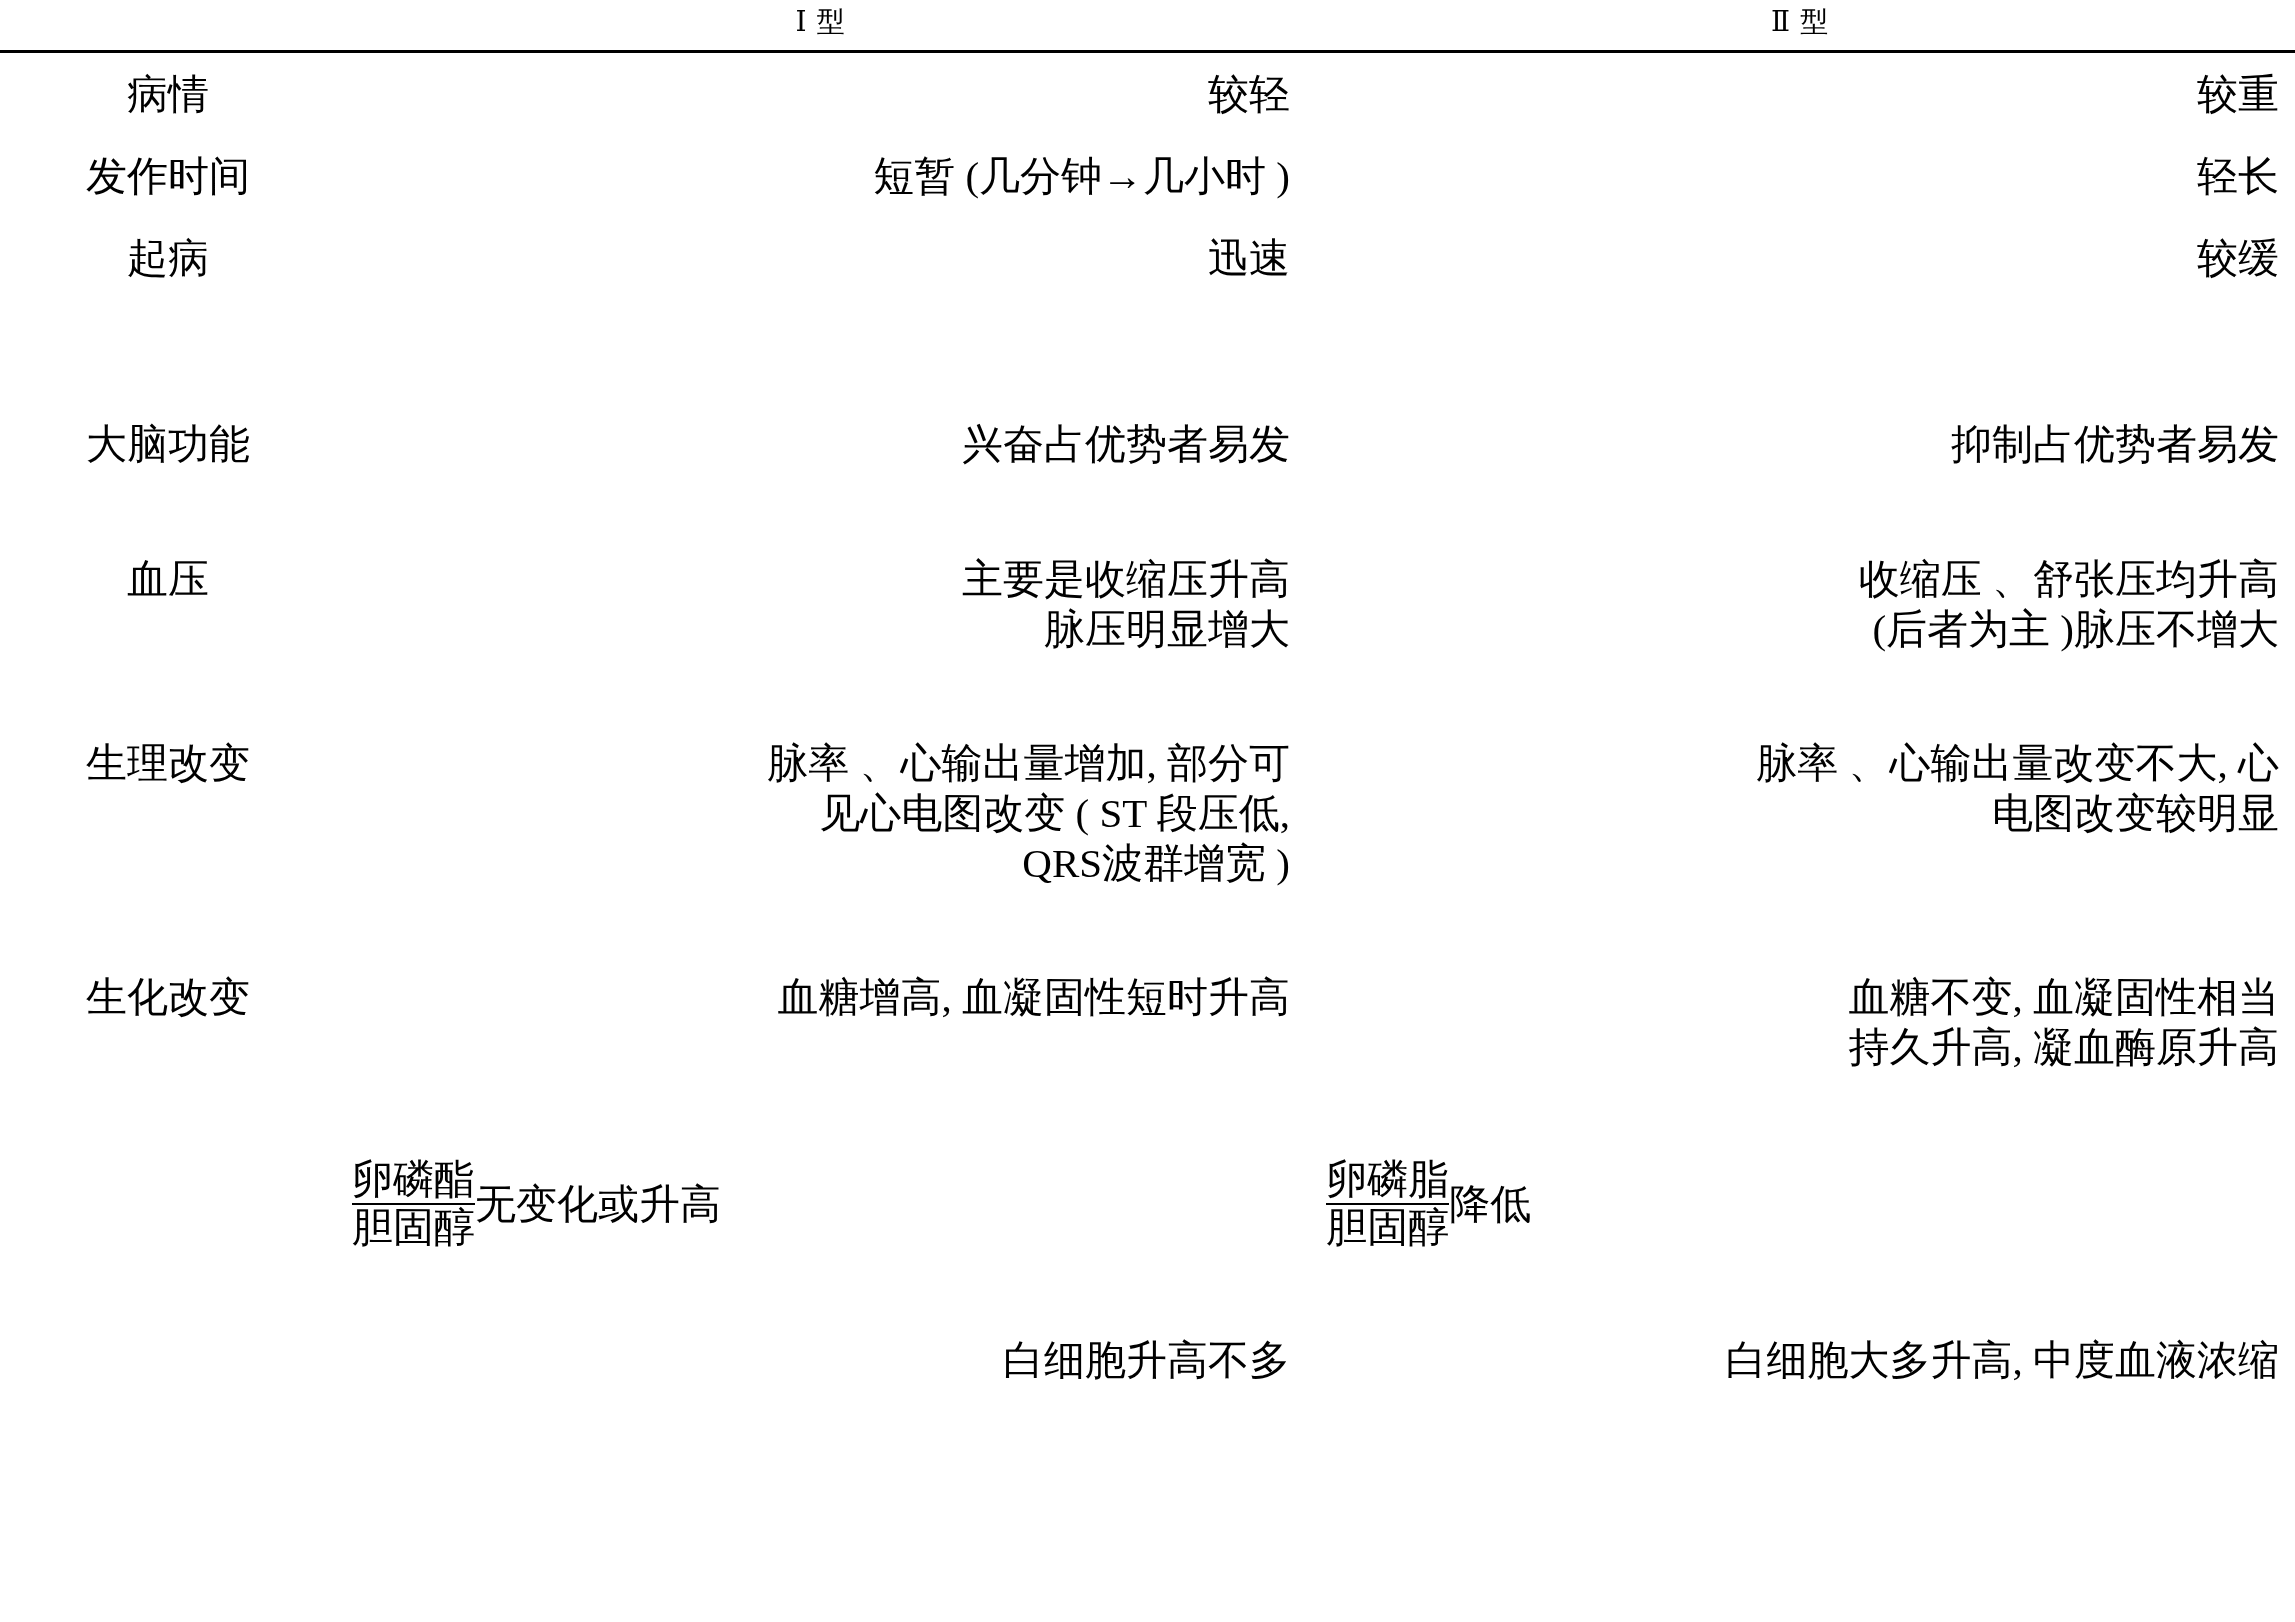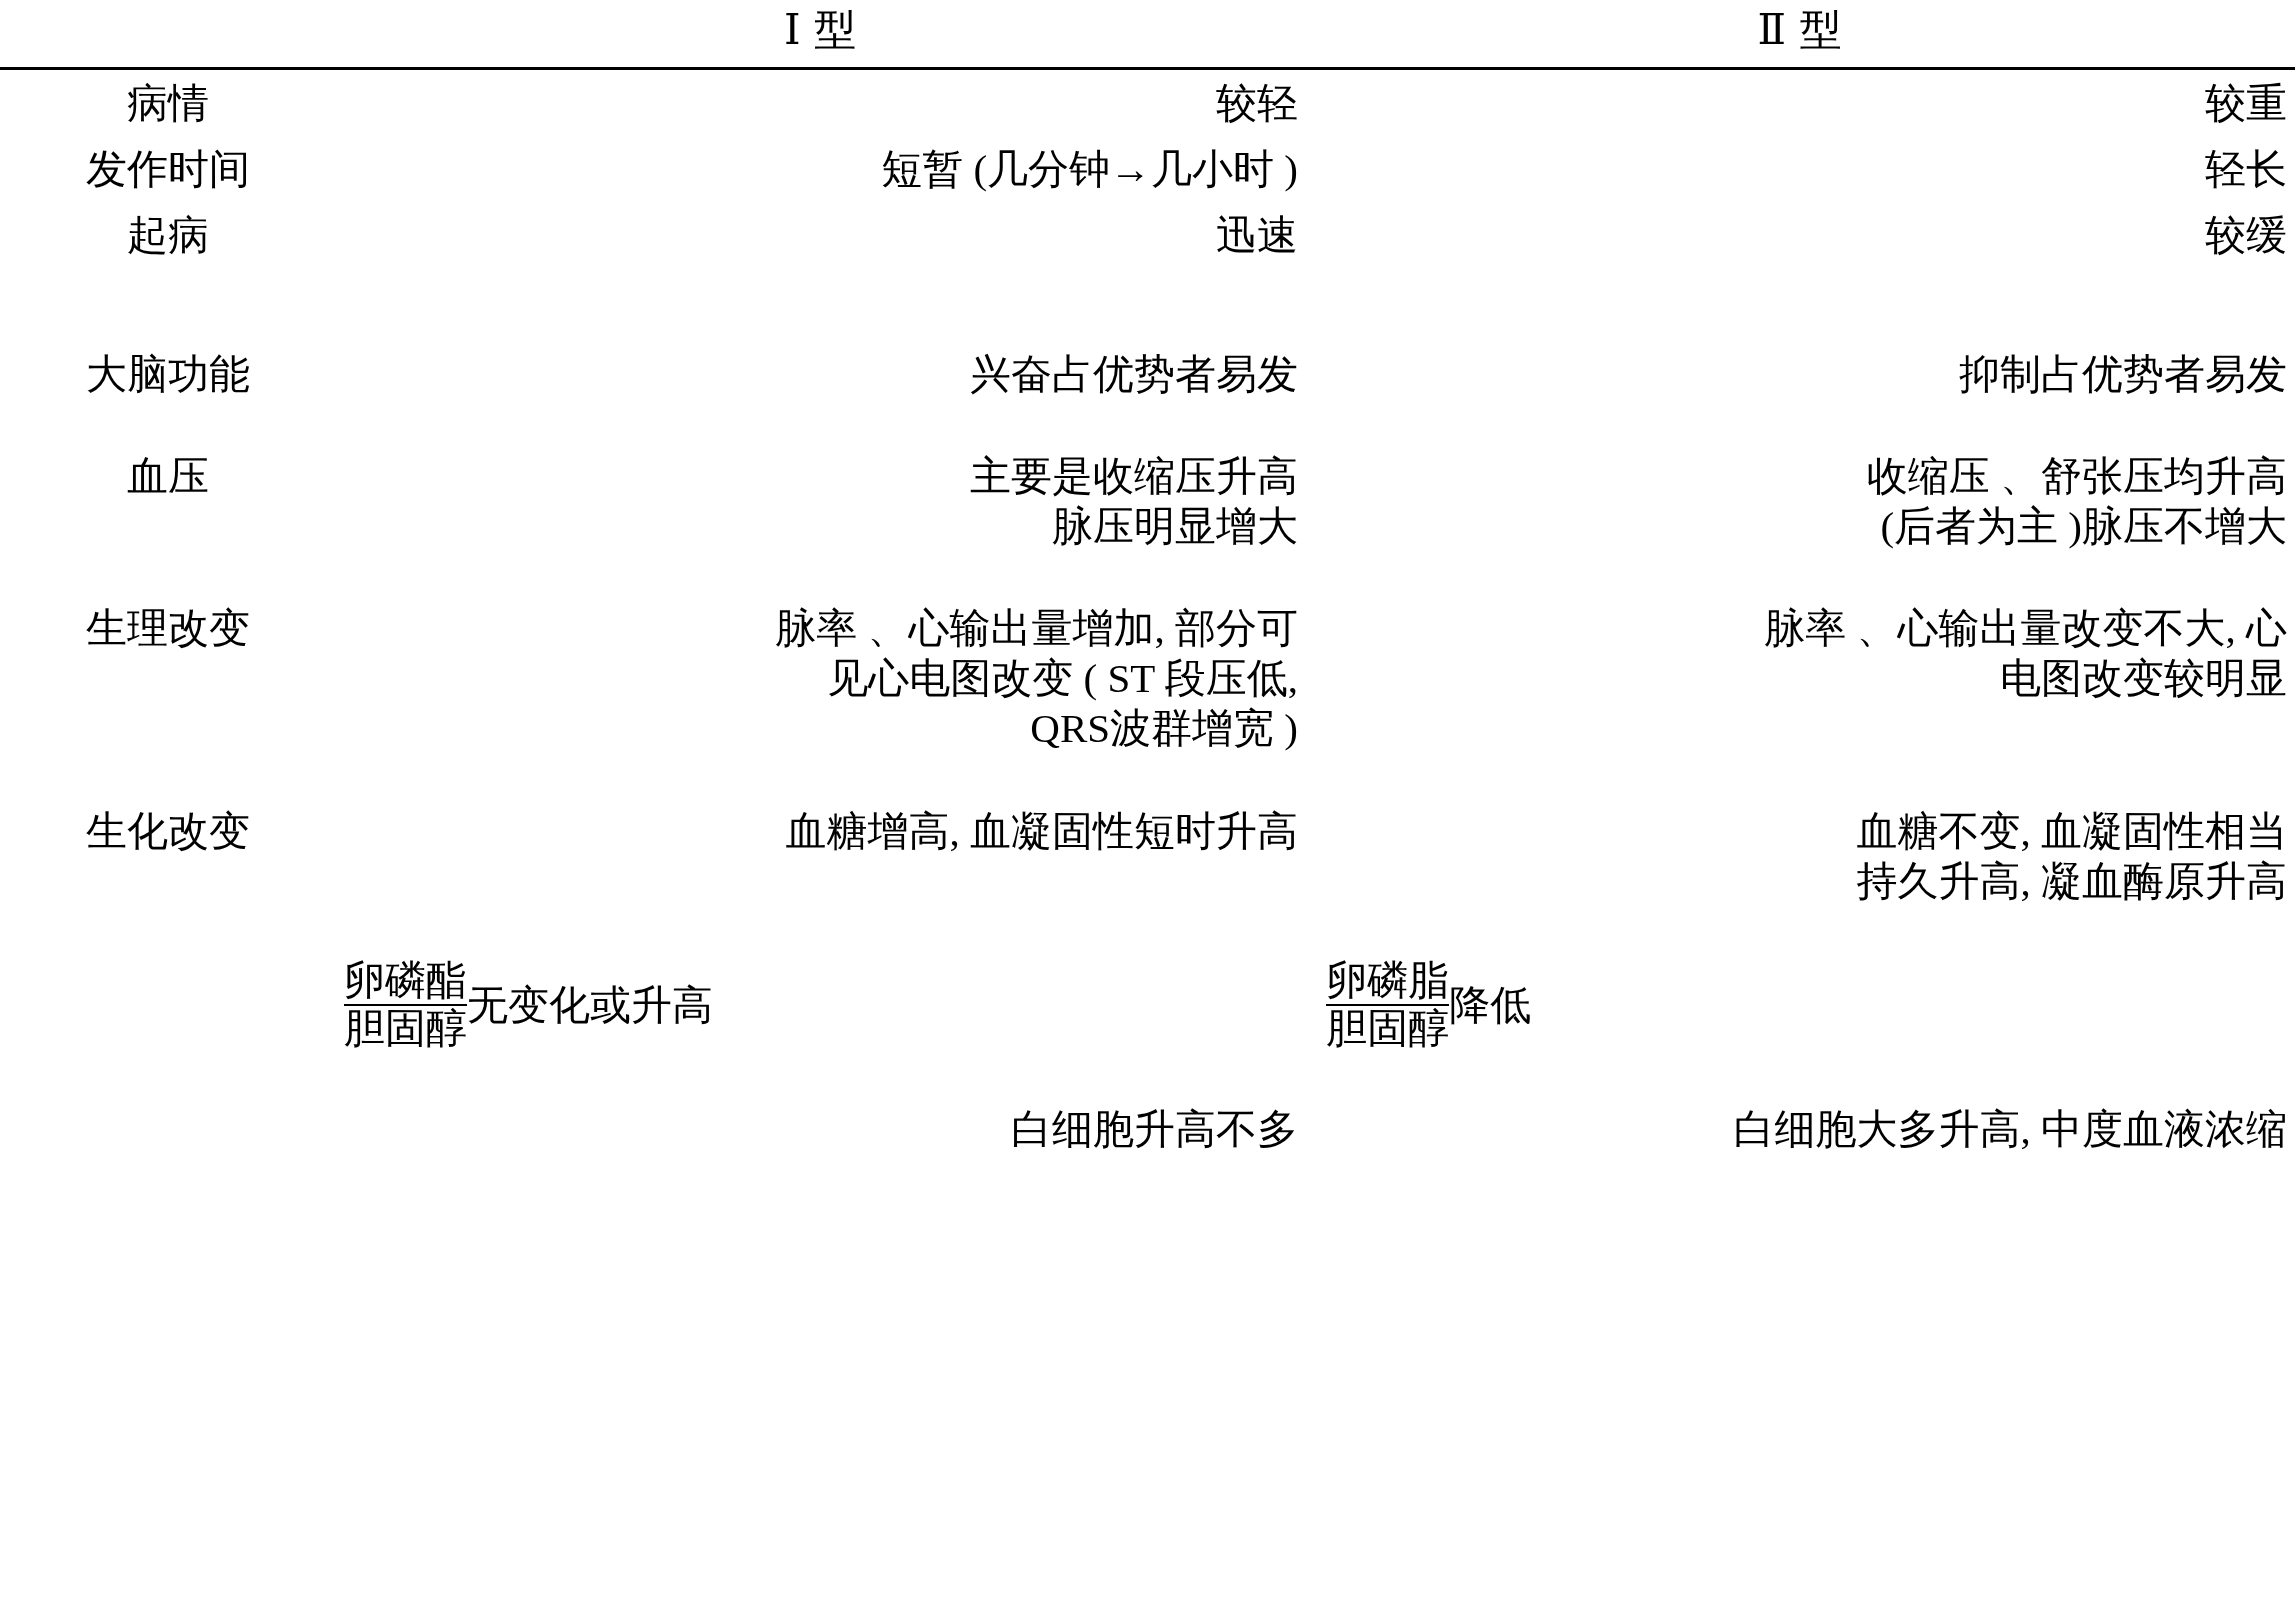--- a/index.html
+++ b/index.html
@@ -27,40 +27,40 @@
     table-layout: fixed;
     font-size: 41px;
     line-height: 1.22;
   }
   table.comparison col.c-label { width: 336px; }
   table.comparison col.c-type1 { width: 970px; }
   table.comparison col.c-type2 { width: 989px; }
 
   table.comparison td, table.comparison th {
     border: none;
-    padding: 8px;
+    padding: 16px;
     vertical-align: top;
   }
 
   
   thead tr.head-row th {
     padding: 4.7px 0 11px 0;
     font-weight: normal;
     border-bottom: 3.1px solid #000;
   }
   thead tr.head-row th.blank {
     border-bottom: 3.1px solid #000;
   }
   
   .vl-left { border-left: 3.1px solid #000; }
   .vl-right { border-right: 3.1px solid #000; }
 
   .hdr-text {
     text-align: center;
-    font-size: 42px;
+    font-size: 28px;
     letter-spacing: 1.6px;
   }
 
   .label-cell {
     text-align: center;
     padding: 3.1px 7.8px 3.1px 7.8px;
     white-space: nowrap;
   }
   .content-cell {
     padding: 3.1px 9.4px 3.1px 17px;

